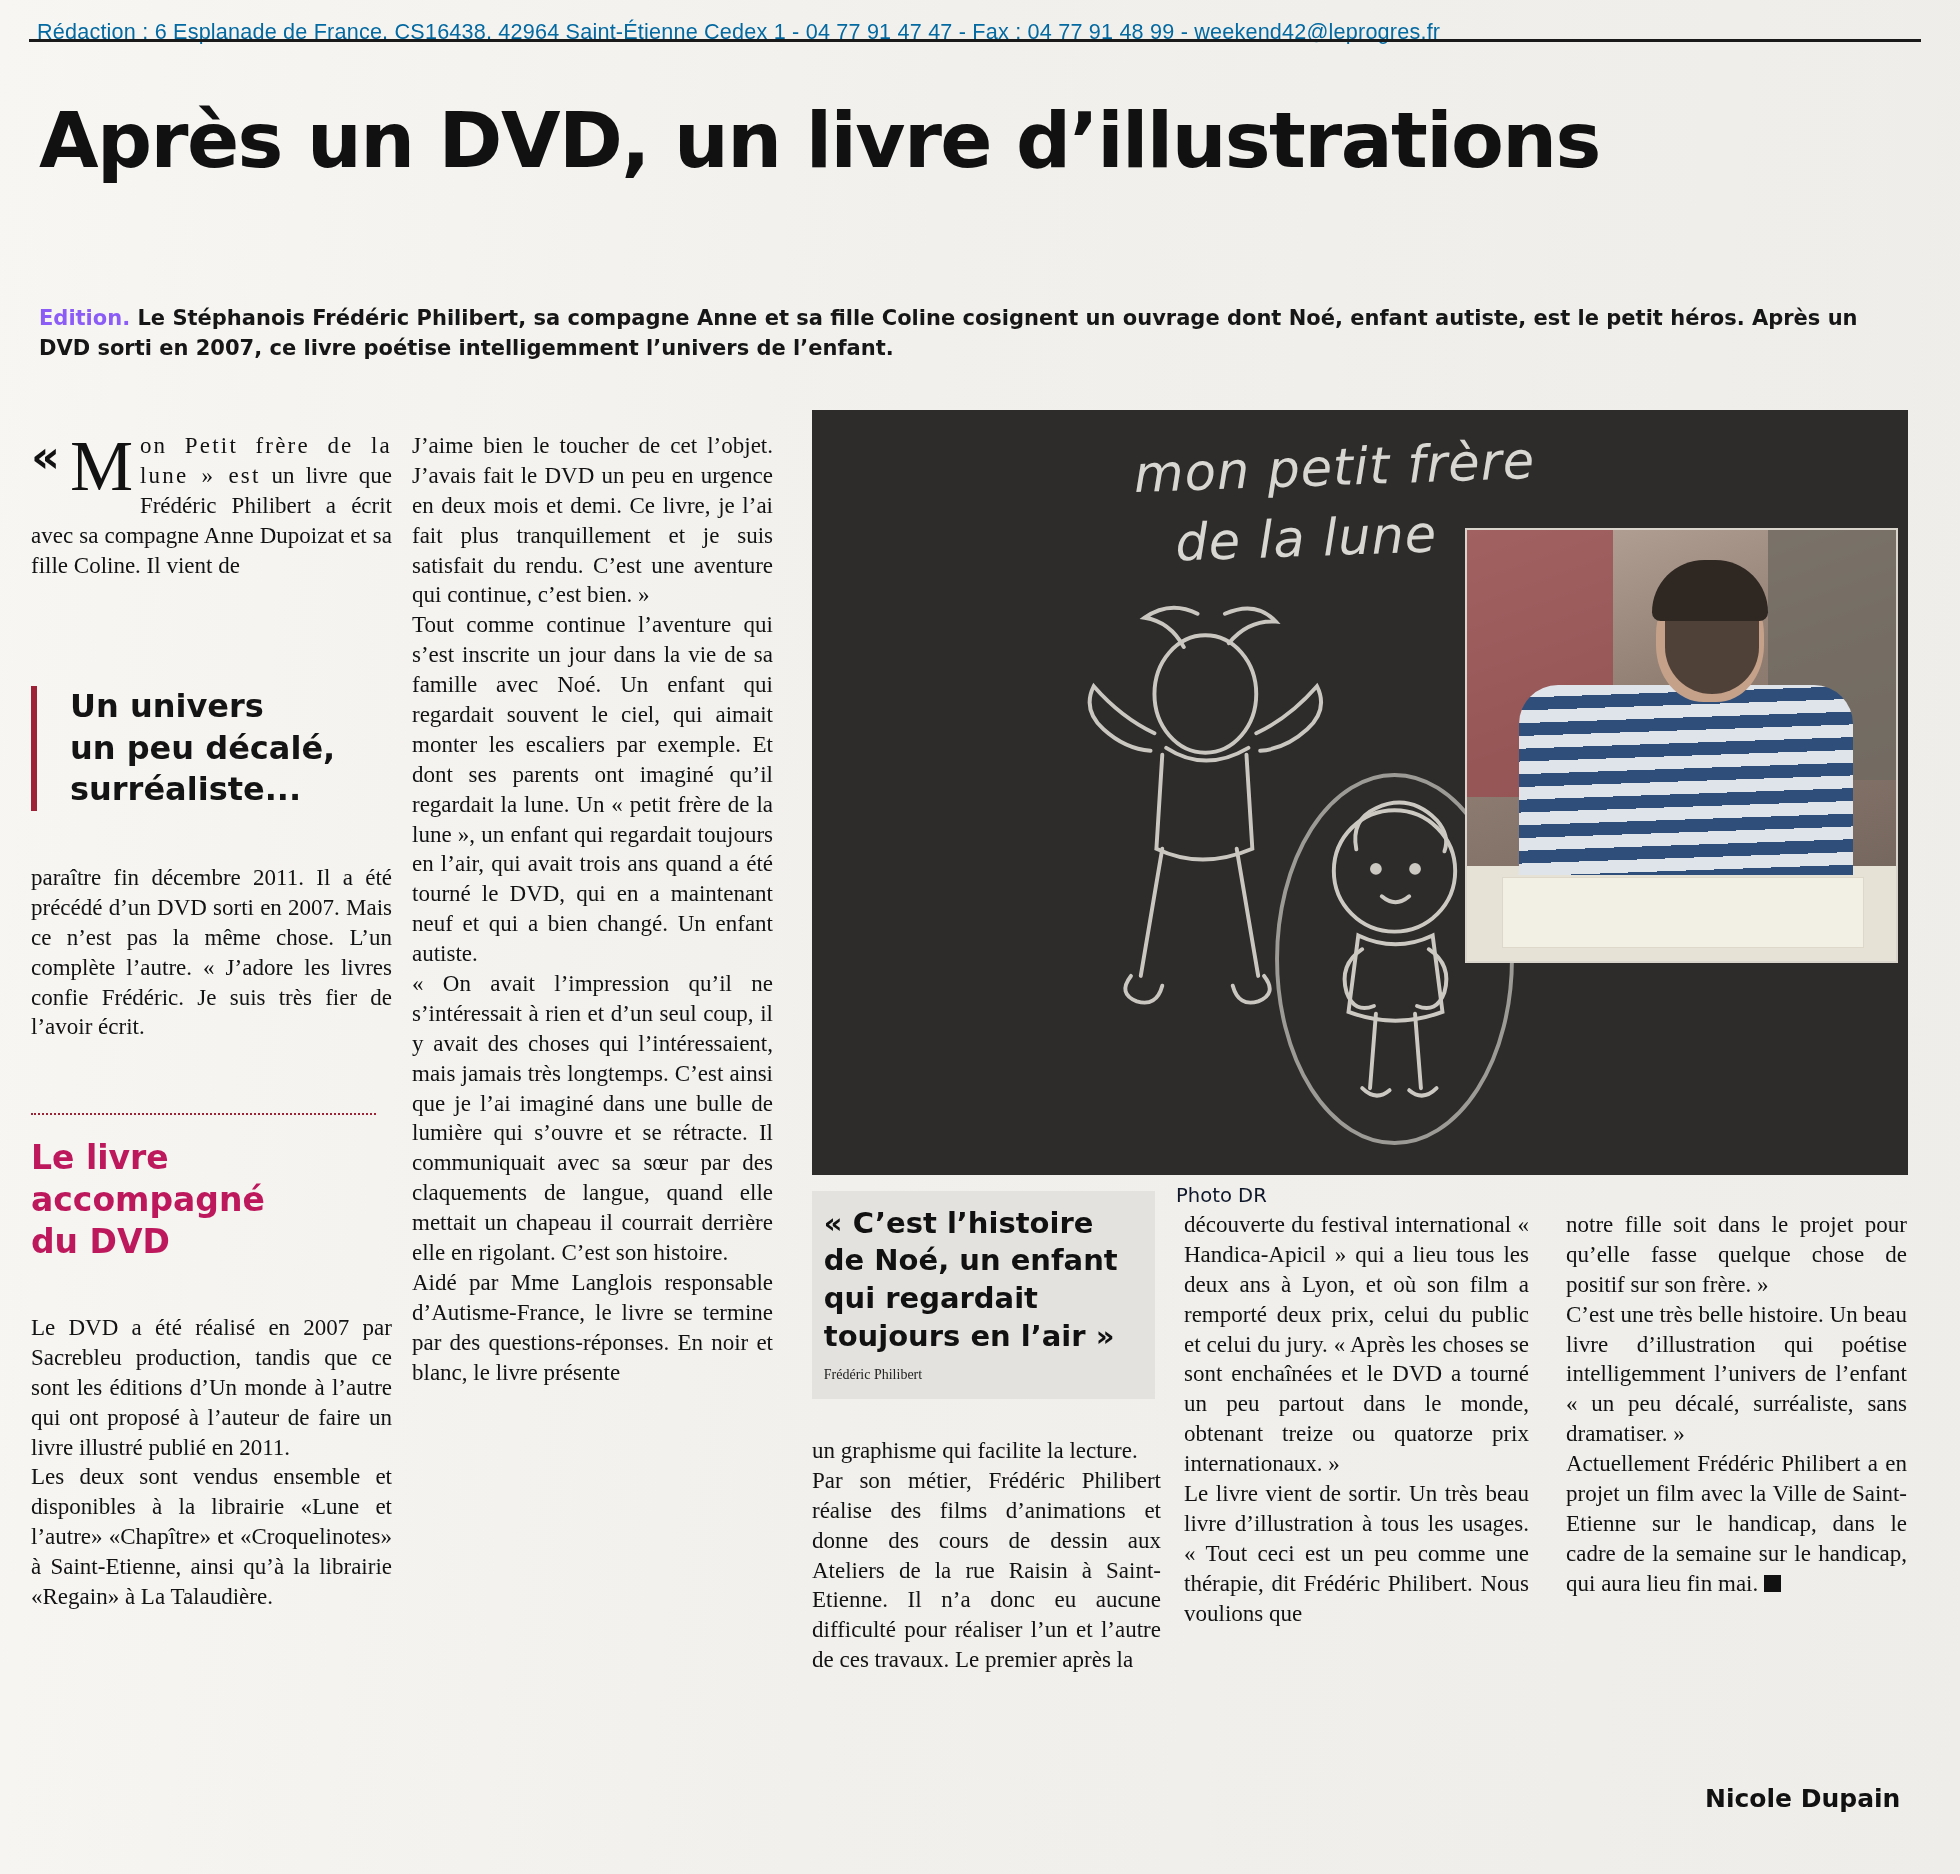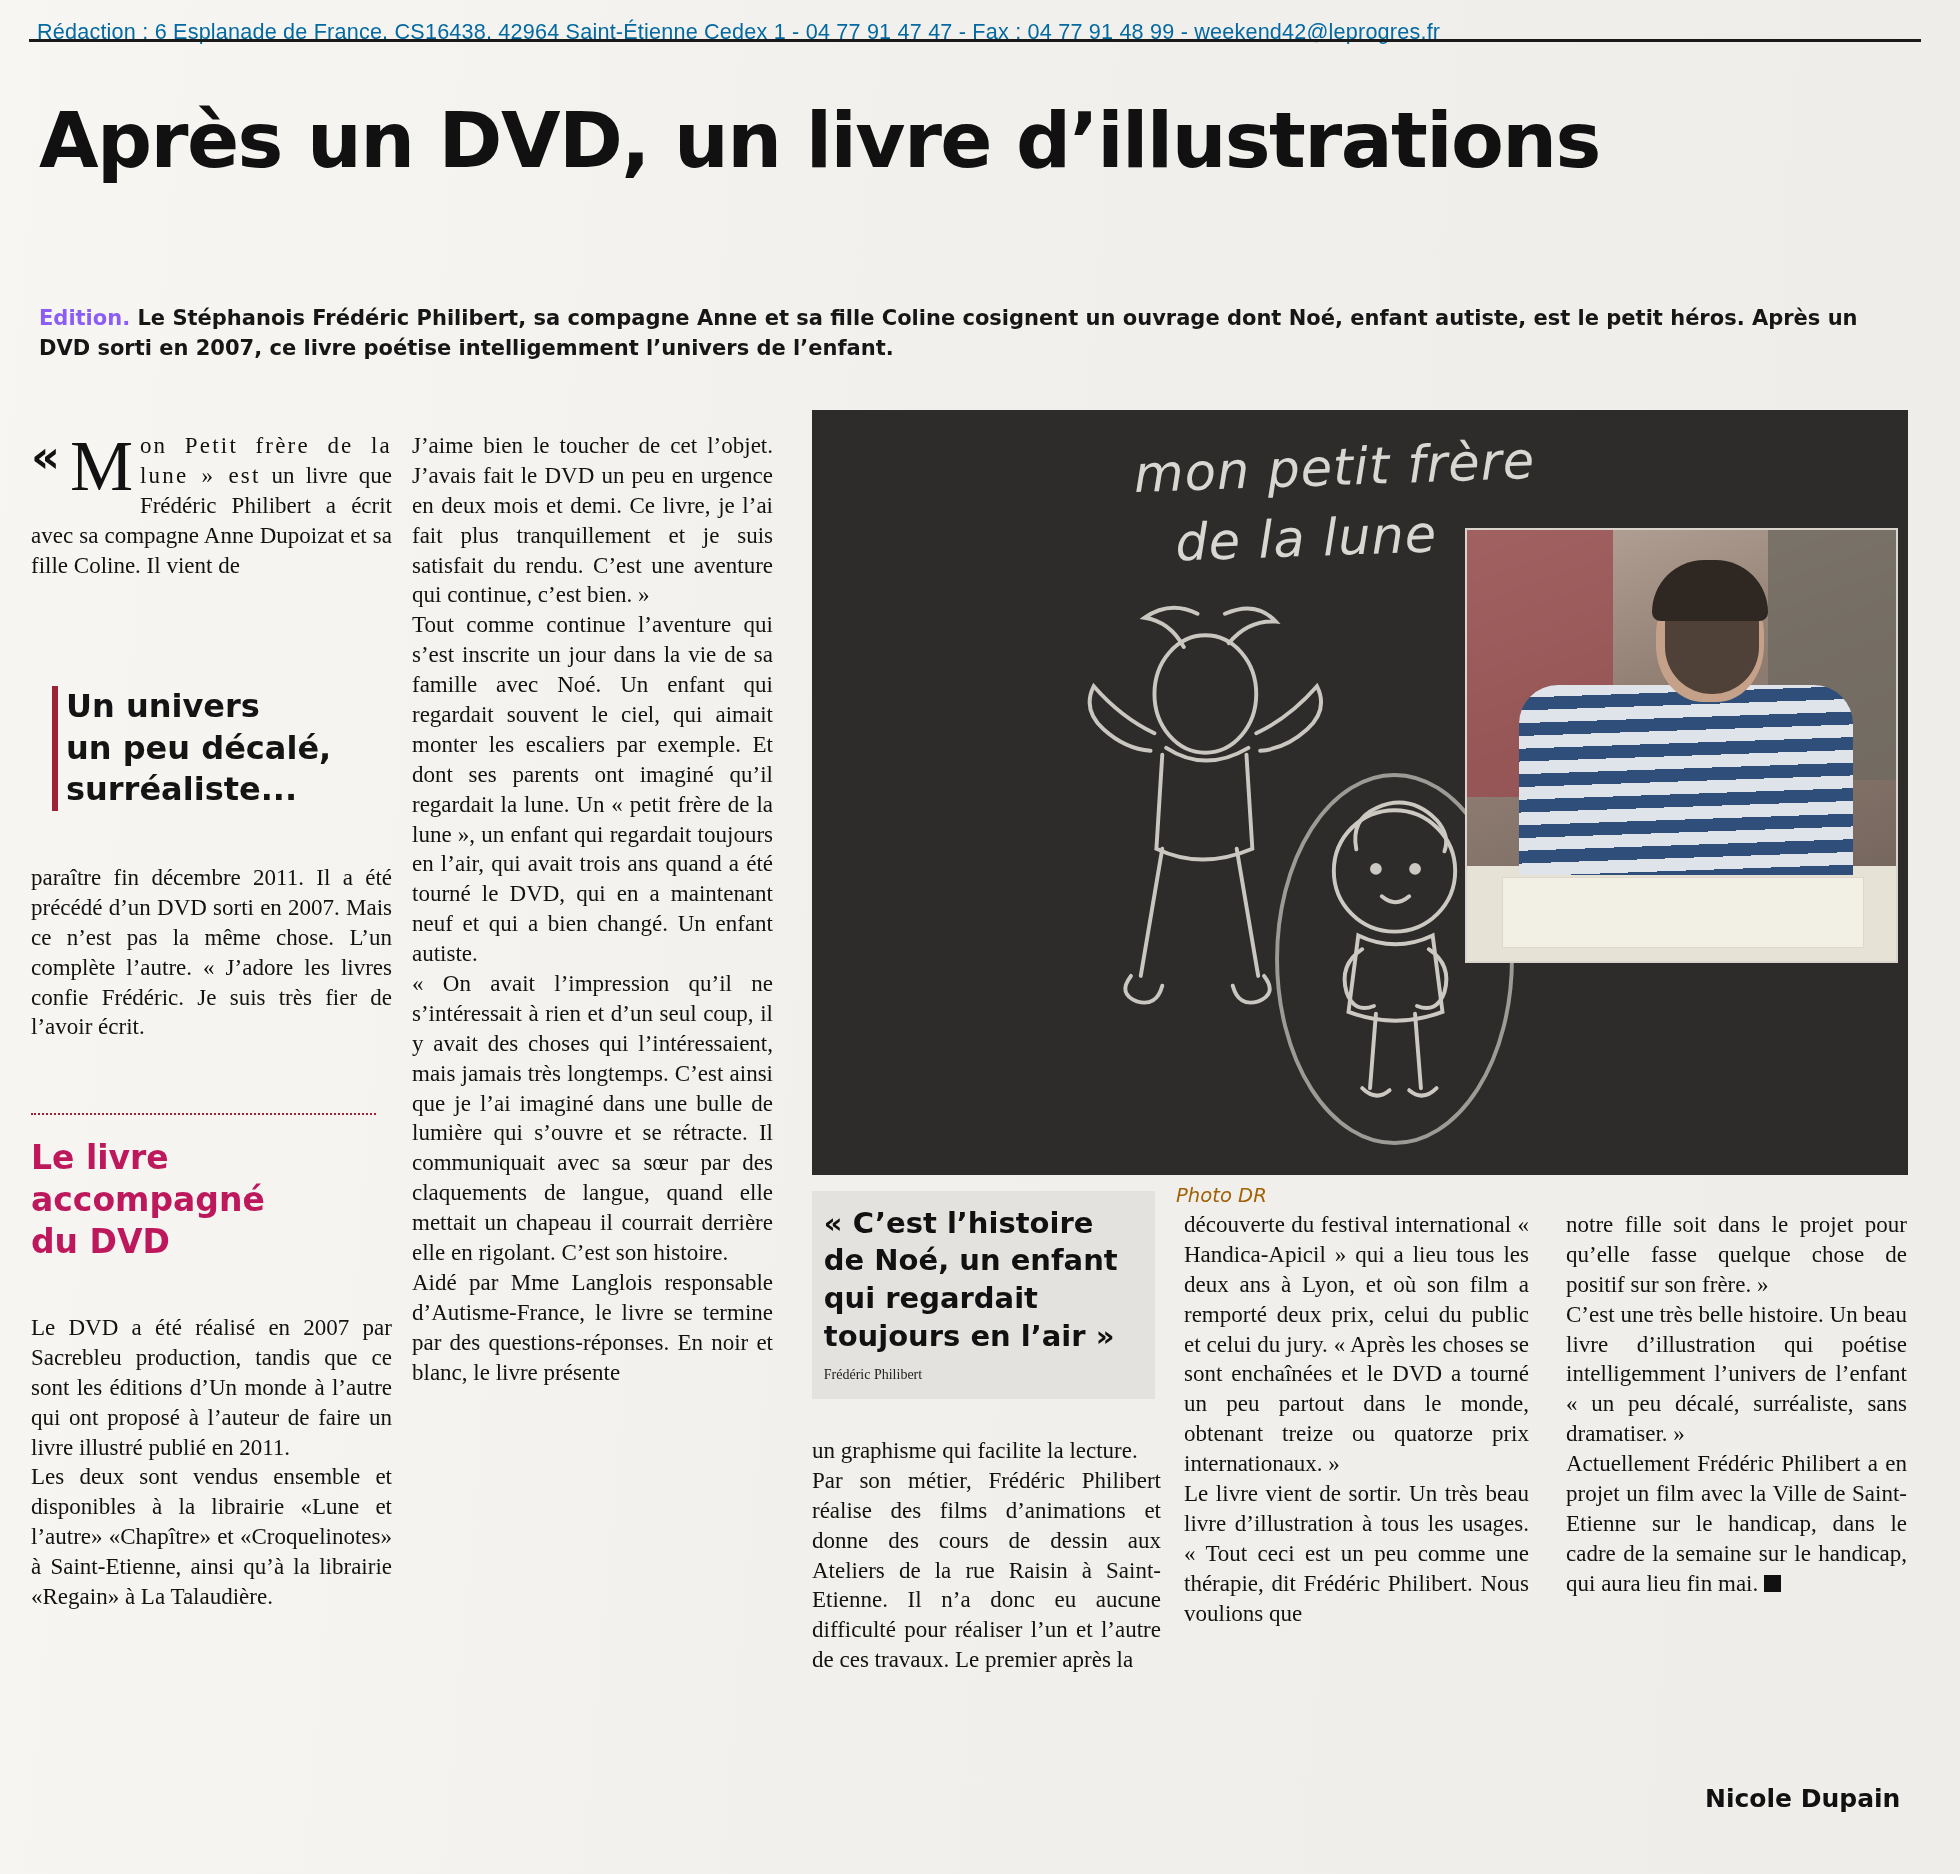--- a/index.html
+++ b/index.html
@@ -127,23 +127,22 @@
     font-weight: 700;
     font-size: 32px;
     line-height: 1.30;
     color: #be185d;
   }
   #subhead1 {
     left: 31px;
     top: 686px;
     width: 363px;
     color: #141414;
-    padding-left: 8px;
+    padding-left: 33px;
     border-left: 6.9px solid #9e2235;
-    margin-left: 21px;
   }
   #subhead2 {
     left: 31px;
     top: 1137px;
     width: 363px;
     font-size: 33px;
     line-height: 1.28;
   }
   .dotted-rule {
     position: absolute;
@@ -256,22 +255,21 @@
     background: #f2efe4;
     border: 1px solid #ddd8c9;
   }
 
   .photo-credit {
     position: absolute;
     left: 1176px;
     top: 1184px;
     font-family: "DejaVu Sans", sans-serif;
     font-size: 19.6px;
-    color: #a16207;
-    font-style: italic;
+    color: #0f172a;
   }
 
   
   .pullquote {
     position: absolute;
     left: 812px;
     top: 1191px;
     width: 343px;
     background: #e3e2de;
     padding: 13.7px 11.8px 15.7px 11.8px;

